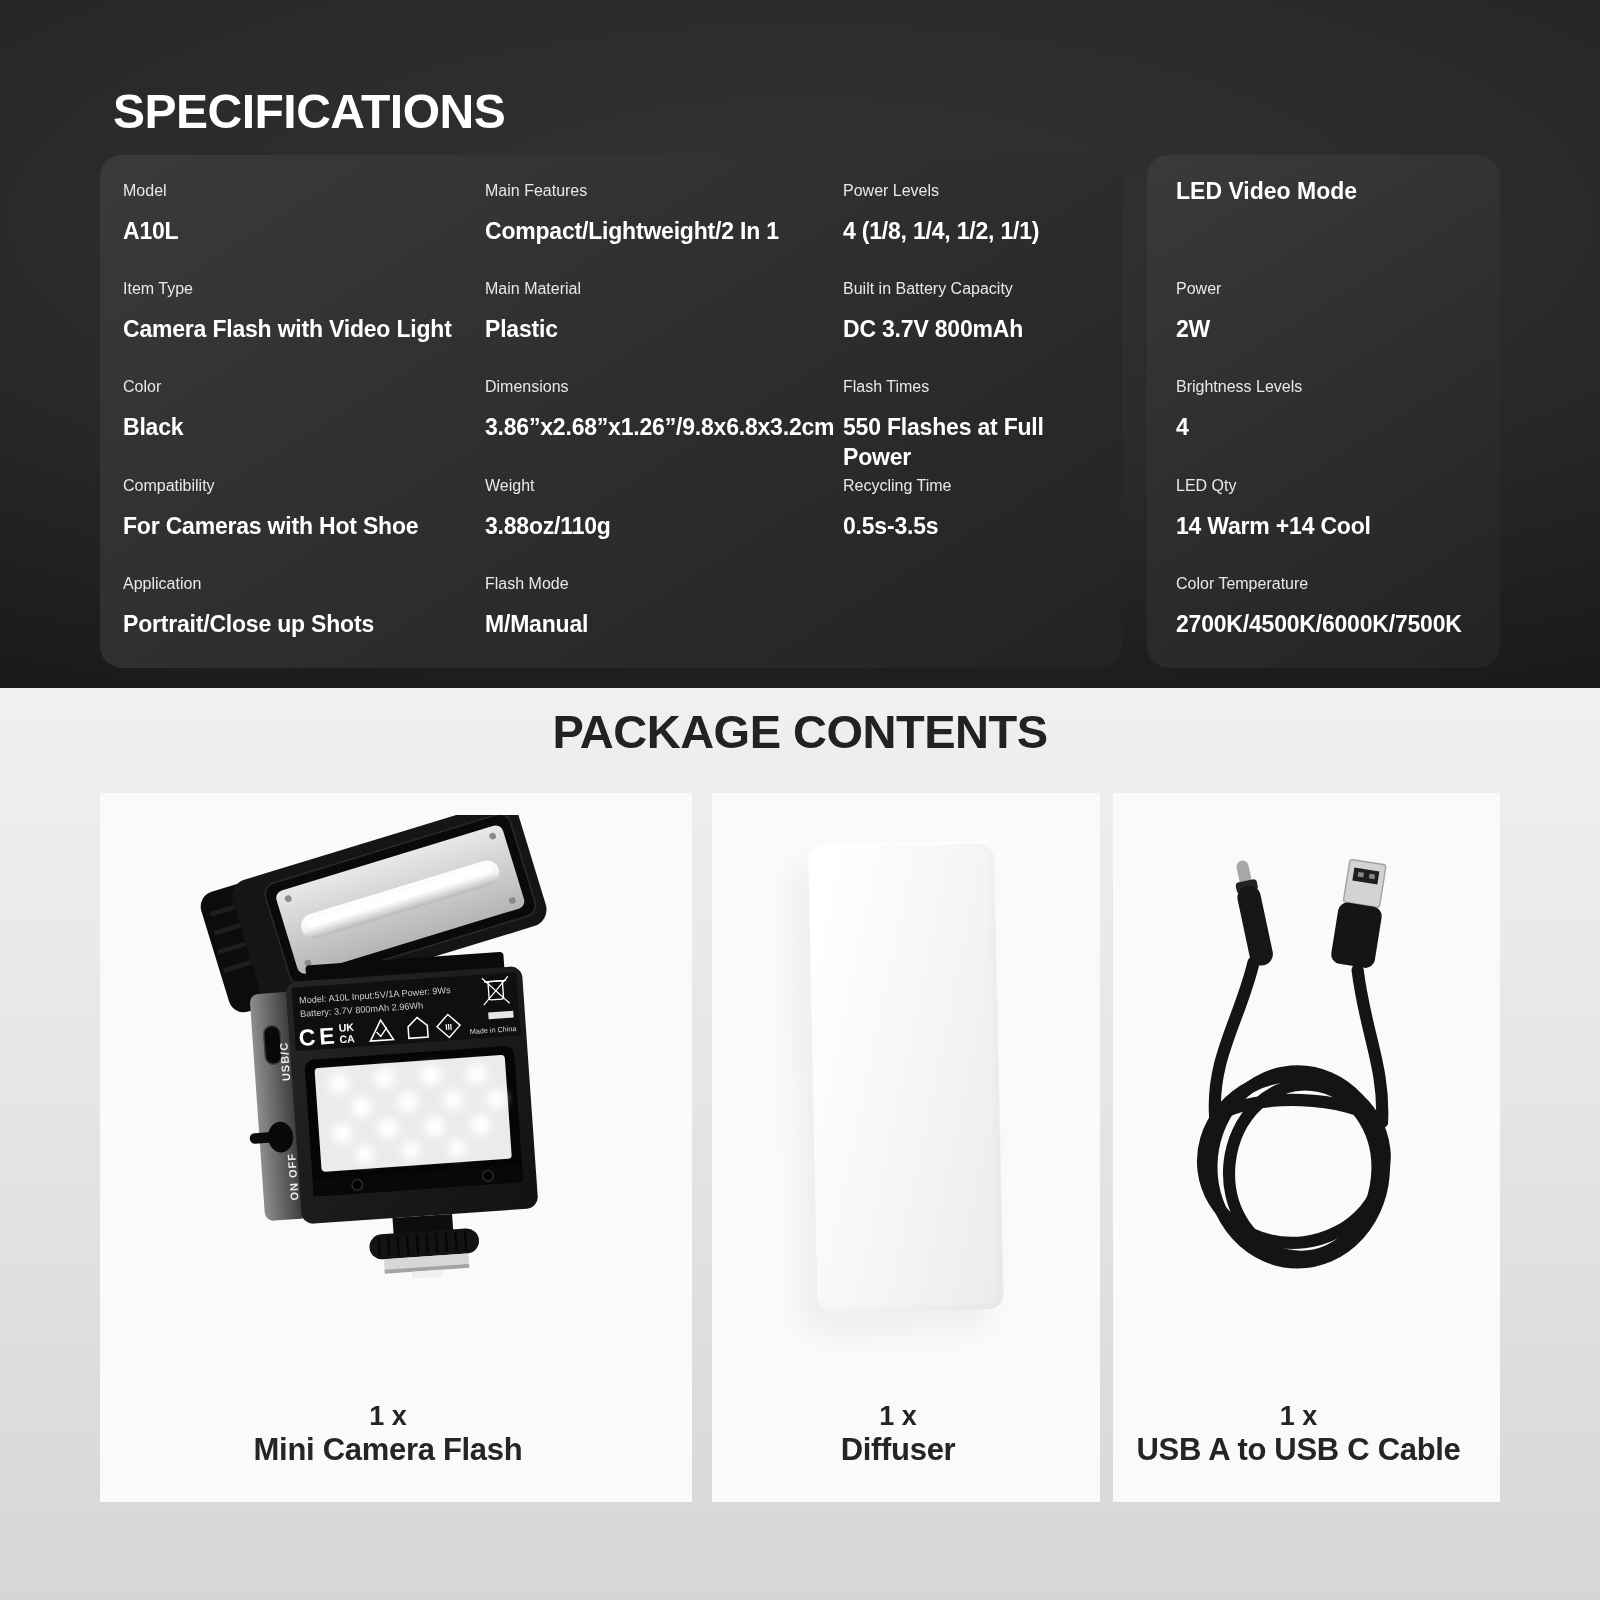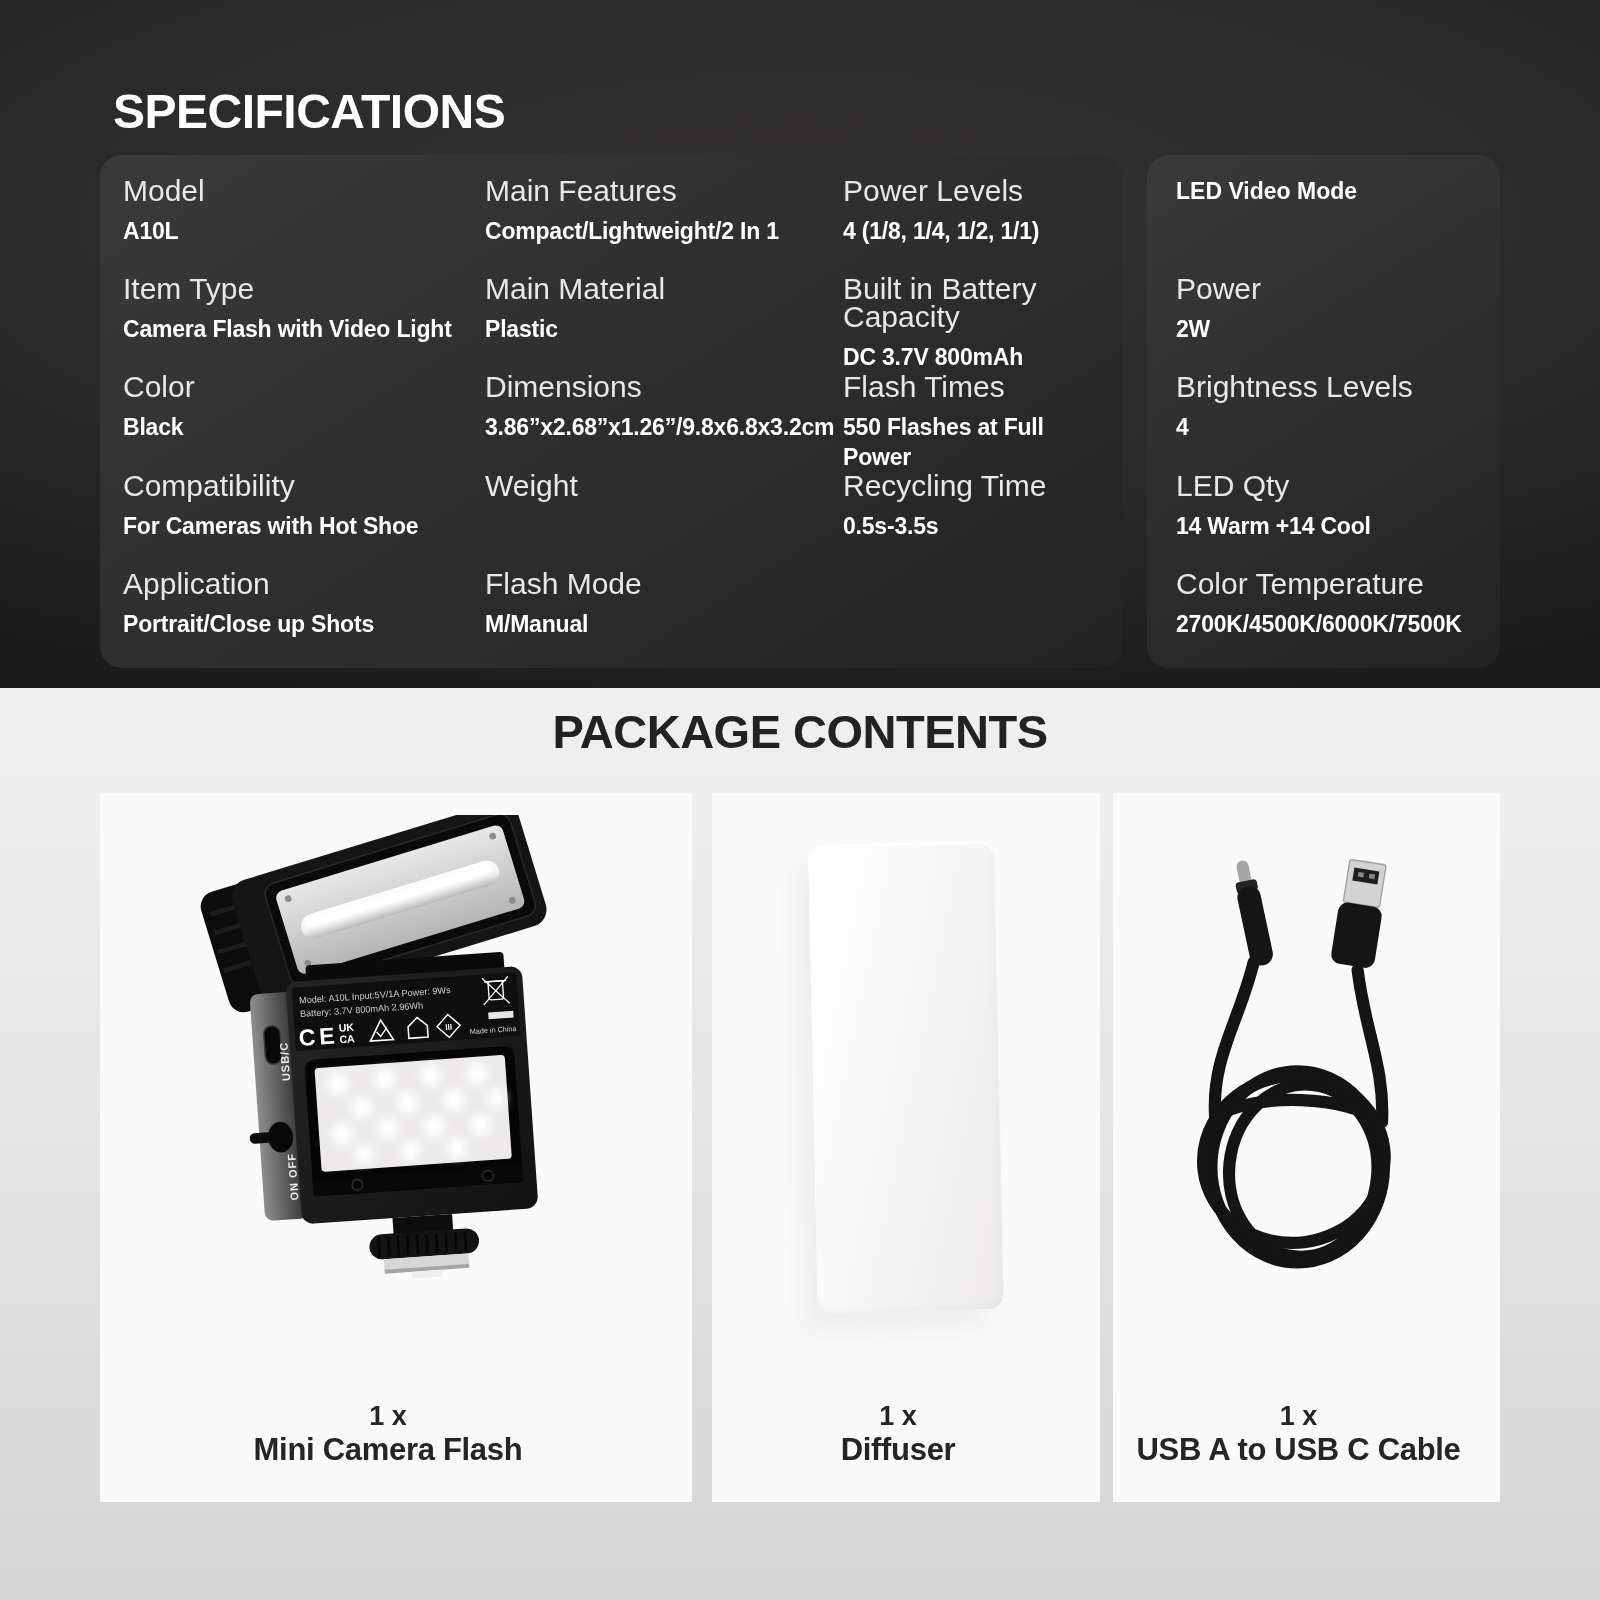--- a/index.html
+++ b/index.html
@@ -12,21 +12,21 @@
   .spec-title{position:absolute;left:113px;top:84px;margin:0;
     font-size:48px;font-weight:800;letter-spacing:-.5px;color:#ffffff;}
   .spec-card{position:absolute;top:155px;height:513px;border-radius:22px;
     background:linear-gradient(148deg,#3b3a3a 0%,#302f2f 45%,#242323 100%);}
   .spec-card.main{left:100px;width:1022px;}
   .spec-card.led{left:1147px;width:353px;}
   .spec-col{position:absolute;top:22px;display:flex;flex-direction:column;}
   .col1{left:23px;width:350px}.col2{left:385px;width:348px}.col3{left:743px;width:270px}
   .ledcol{left:29px;width:304px}
   .spec-row{height:98.2px;}
-  .spec-label{font-size:30px;font-weight:400;color:#e9e8e8;line-height:28px;}
+  .spec-label{font-size:16px;font-weight:400;color:#e9e8e8;line-height:28px;}
   .spec-value{font-size:23px;font-weight:700;color:#ffffff;line-height:30px;margin-top:11px;letter-spacing:-.2px;}
   .led-header{font-size:23px;font-weight:700;color:#ffffff;line-height:28px;}
 
   
   .light-section{position:absolute;left:0;top:688px;width:1600px;height:912px;
     background:linear-gradient(180deg,#f1f0f0 0%,#e9e8e8 35%,#d7d6d6 100%);}
   .pkg-title{position:absolute;top:16px;left:0;width:100%;text-align:center;margin:0;
     font-size:47px;font-weight:800;letter-spacing:-.5px;color:#232222;}
   .pkg-card{position:absolute;top:105px;height:709px;background:#fbfafa;}
   .pkg-card.c1{left:100px;width:592px}
@@ -85,20 +85,21 @@
         <div class="spec-row">
           <div class="spec-label">Main Material</div>
           <div class="spec-value">Plastic</div>
         </div>
         <div class="spec-row">
           <div class="spec-label">Dimensions</div>
           <div class="spec-value">3.86”x2.68”x1.26”/9.8x6.8x3.2cm</div>
         </div>
         <div class="spec-row">
           <div class="spec-label">Weight</div>
+          <div class="spec-value">3.88oz/110g</div>
         </div>
         <div class="spec-row">
           <div class="spec-label">Flash Mode</div>
           <div class="spec-value">M/Manual</div>
         </div>
       </div>
 
       <div class="spec-col col3">
         <div class="spec-row">
           <div class="spec-label">Power Levels</div>

